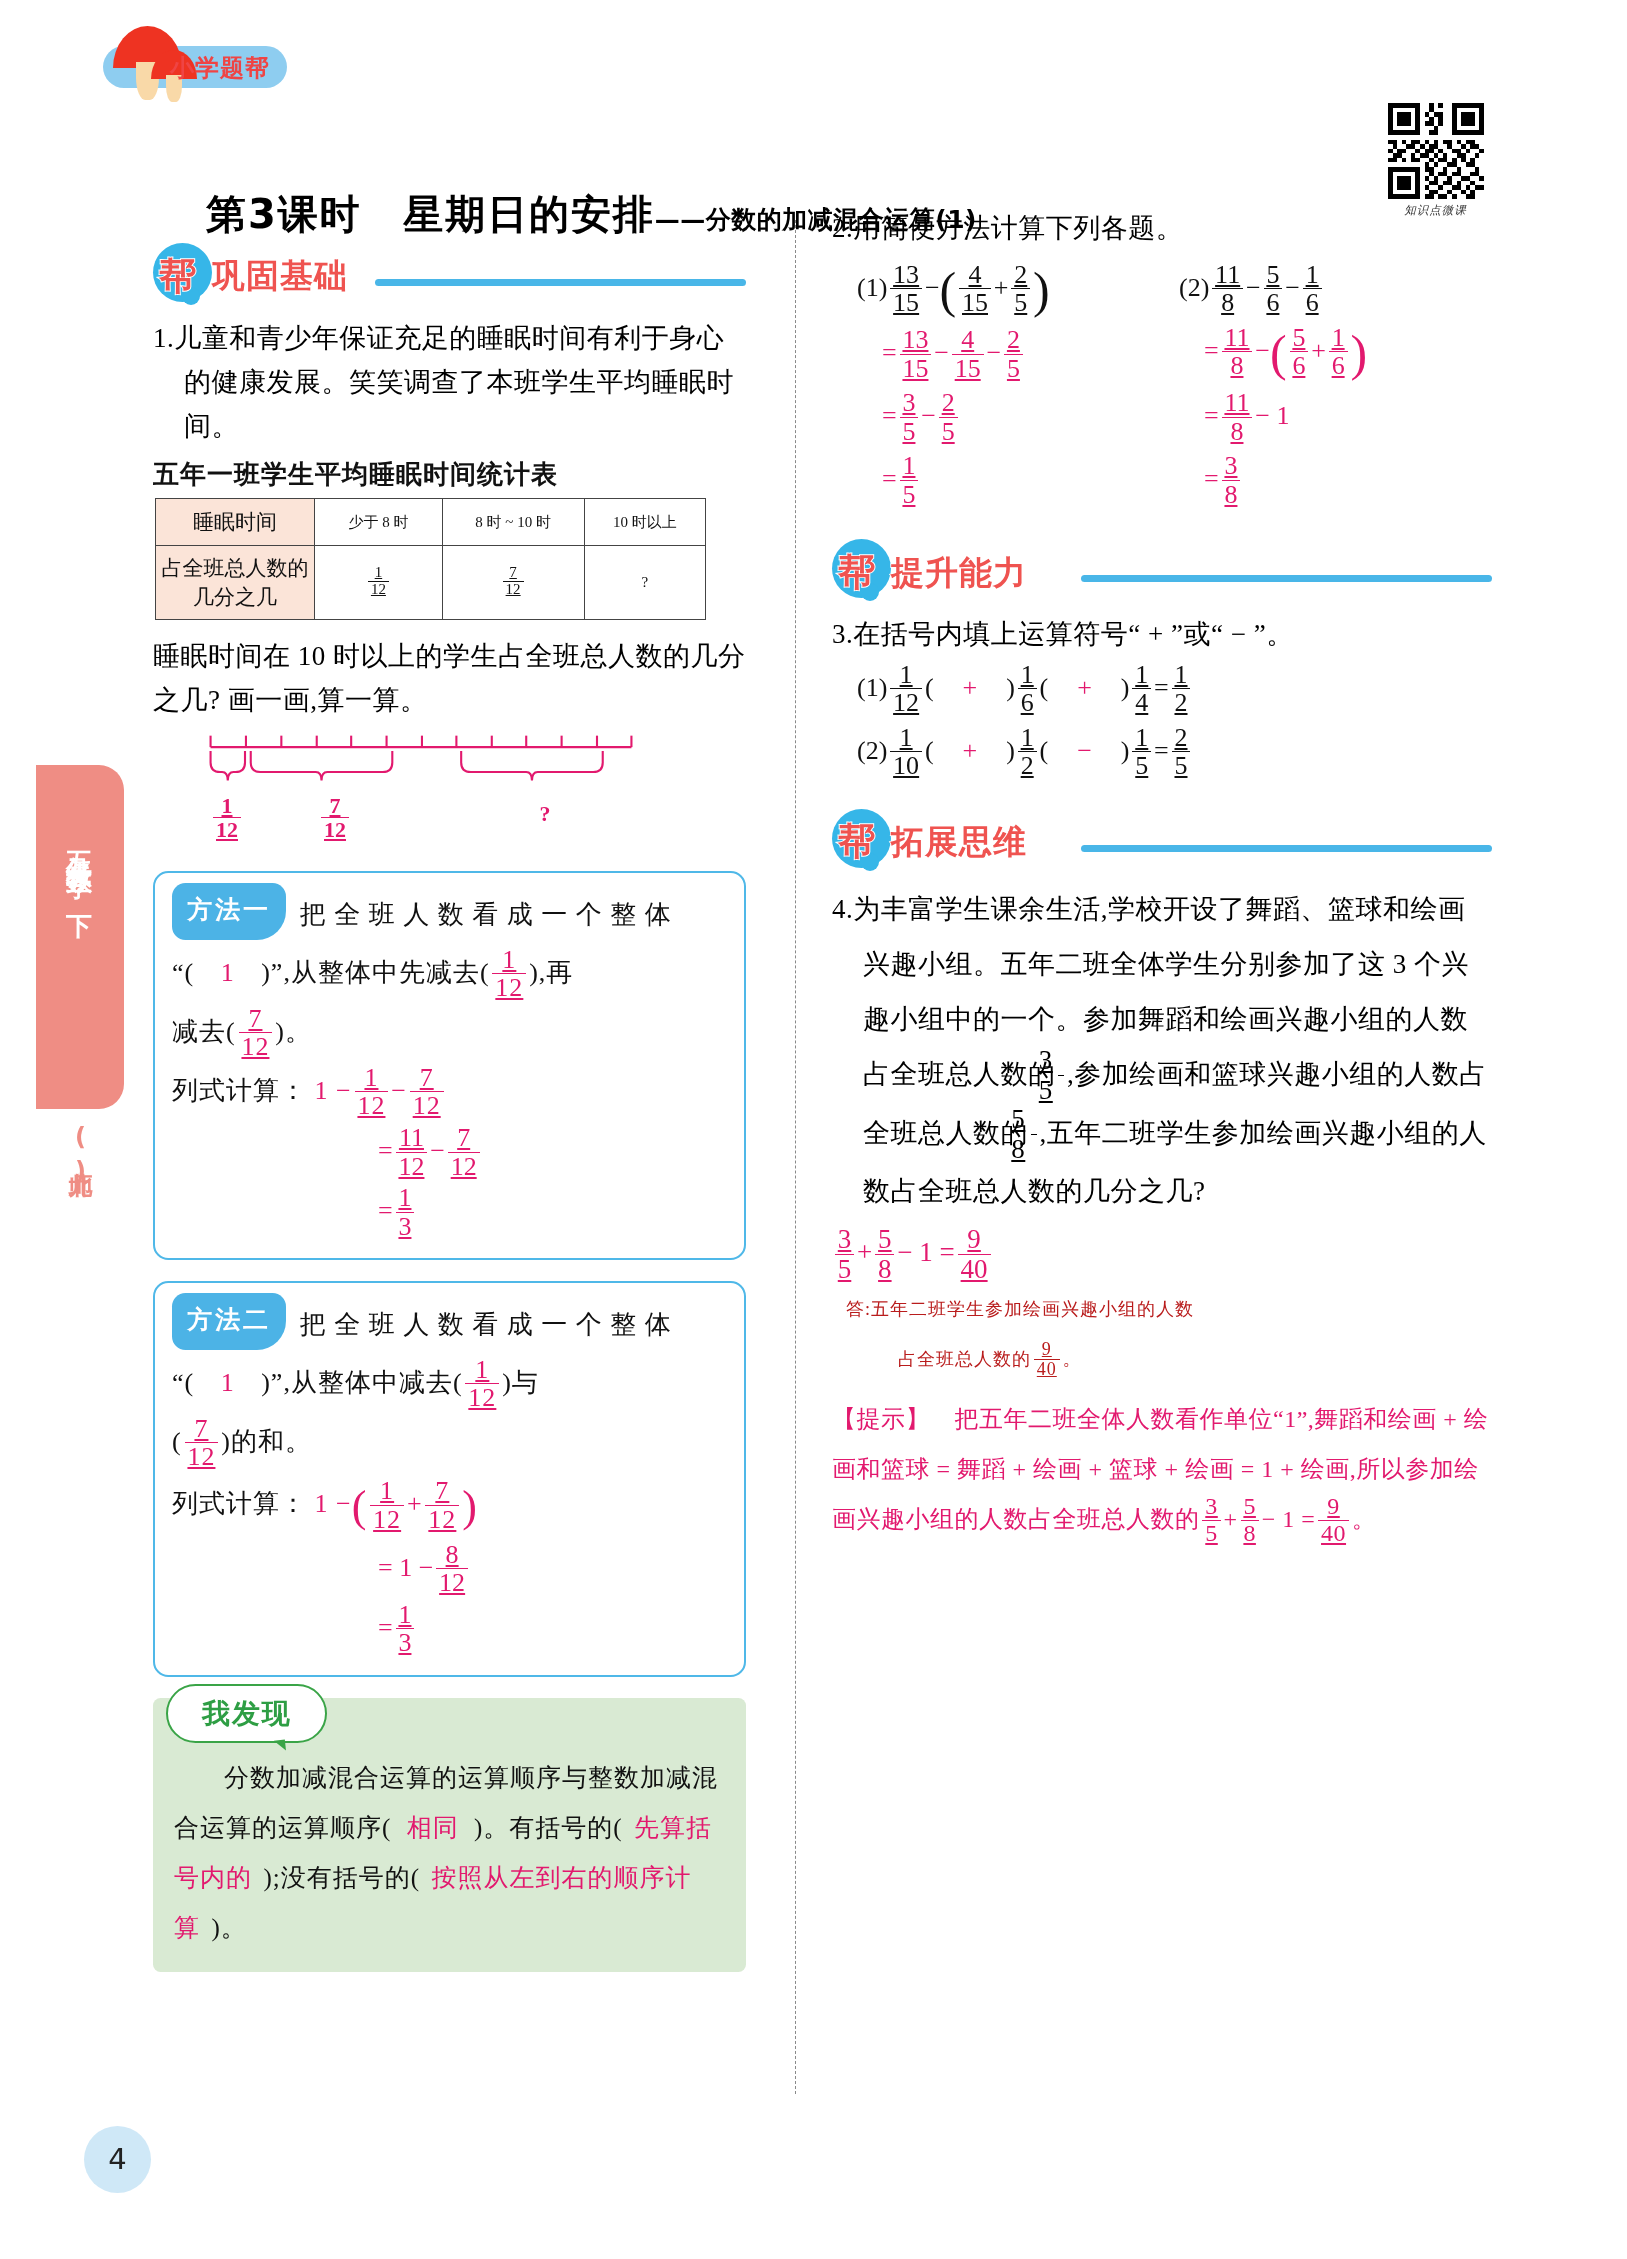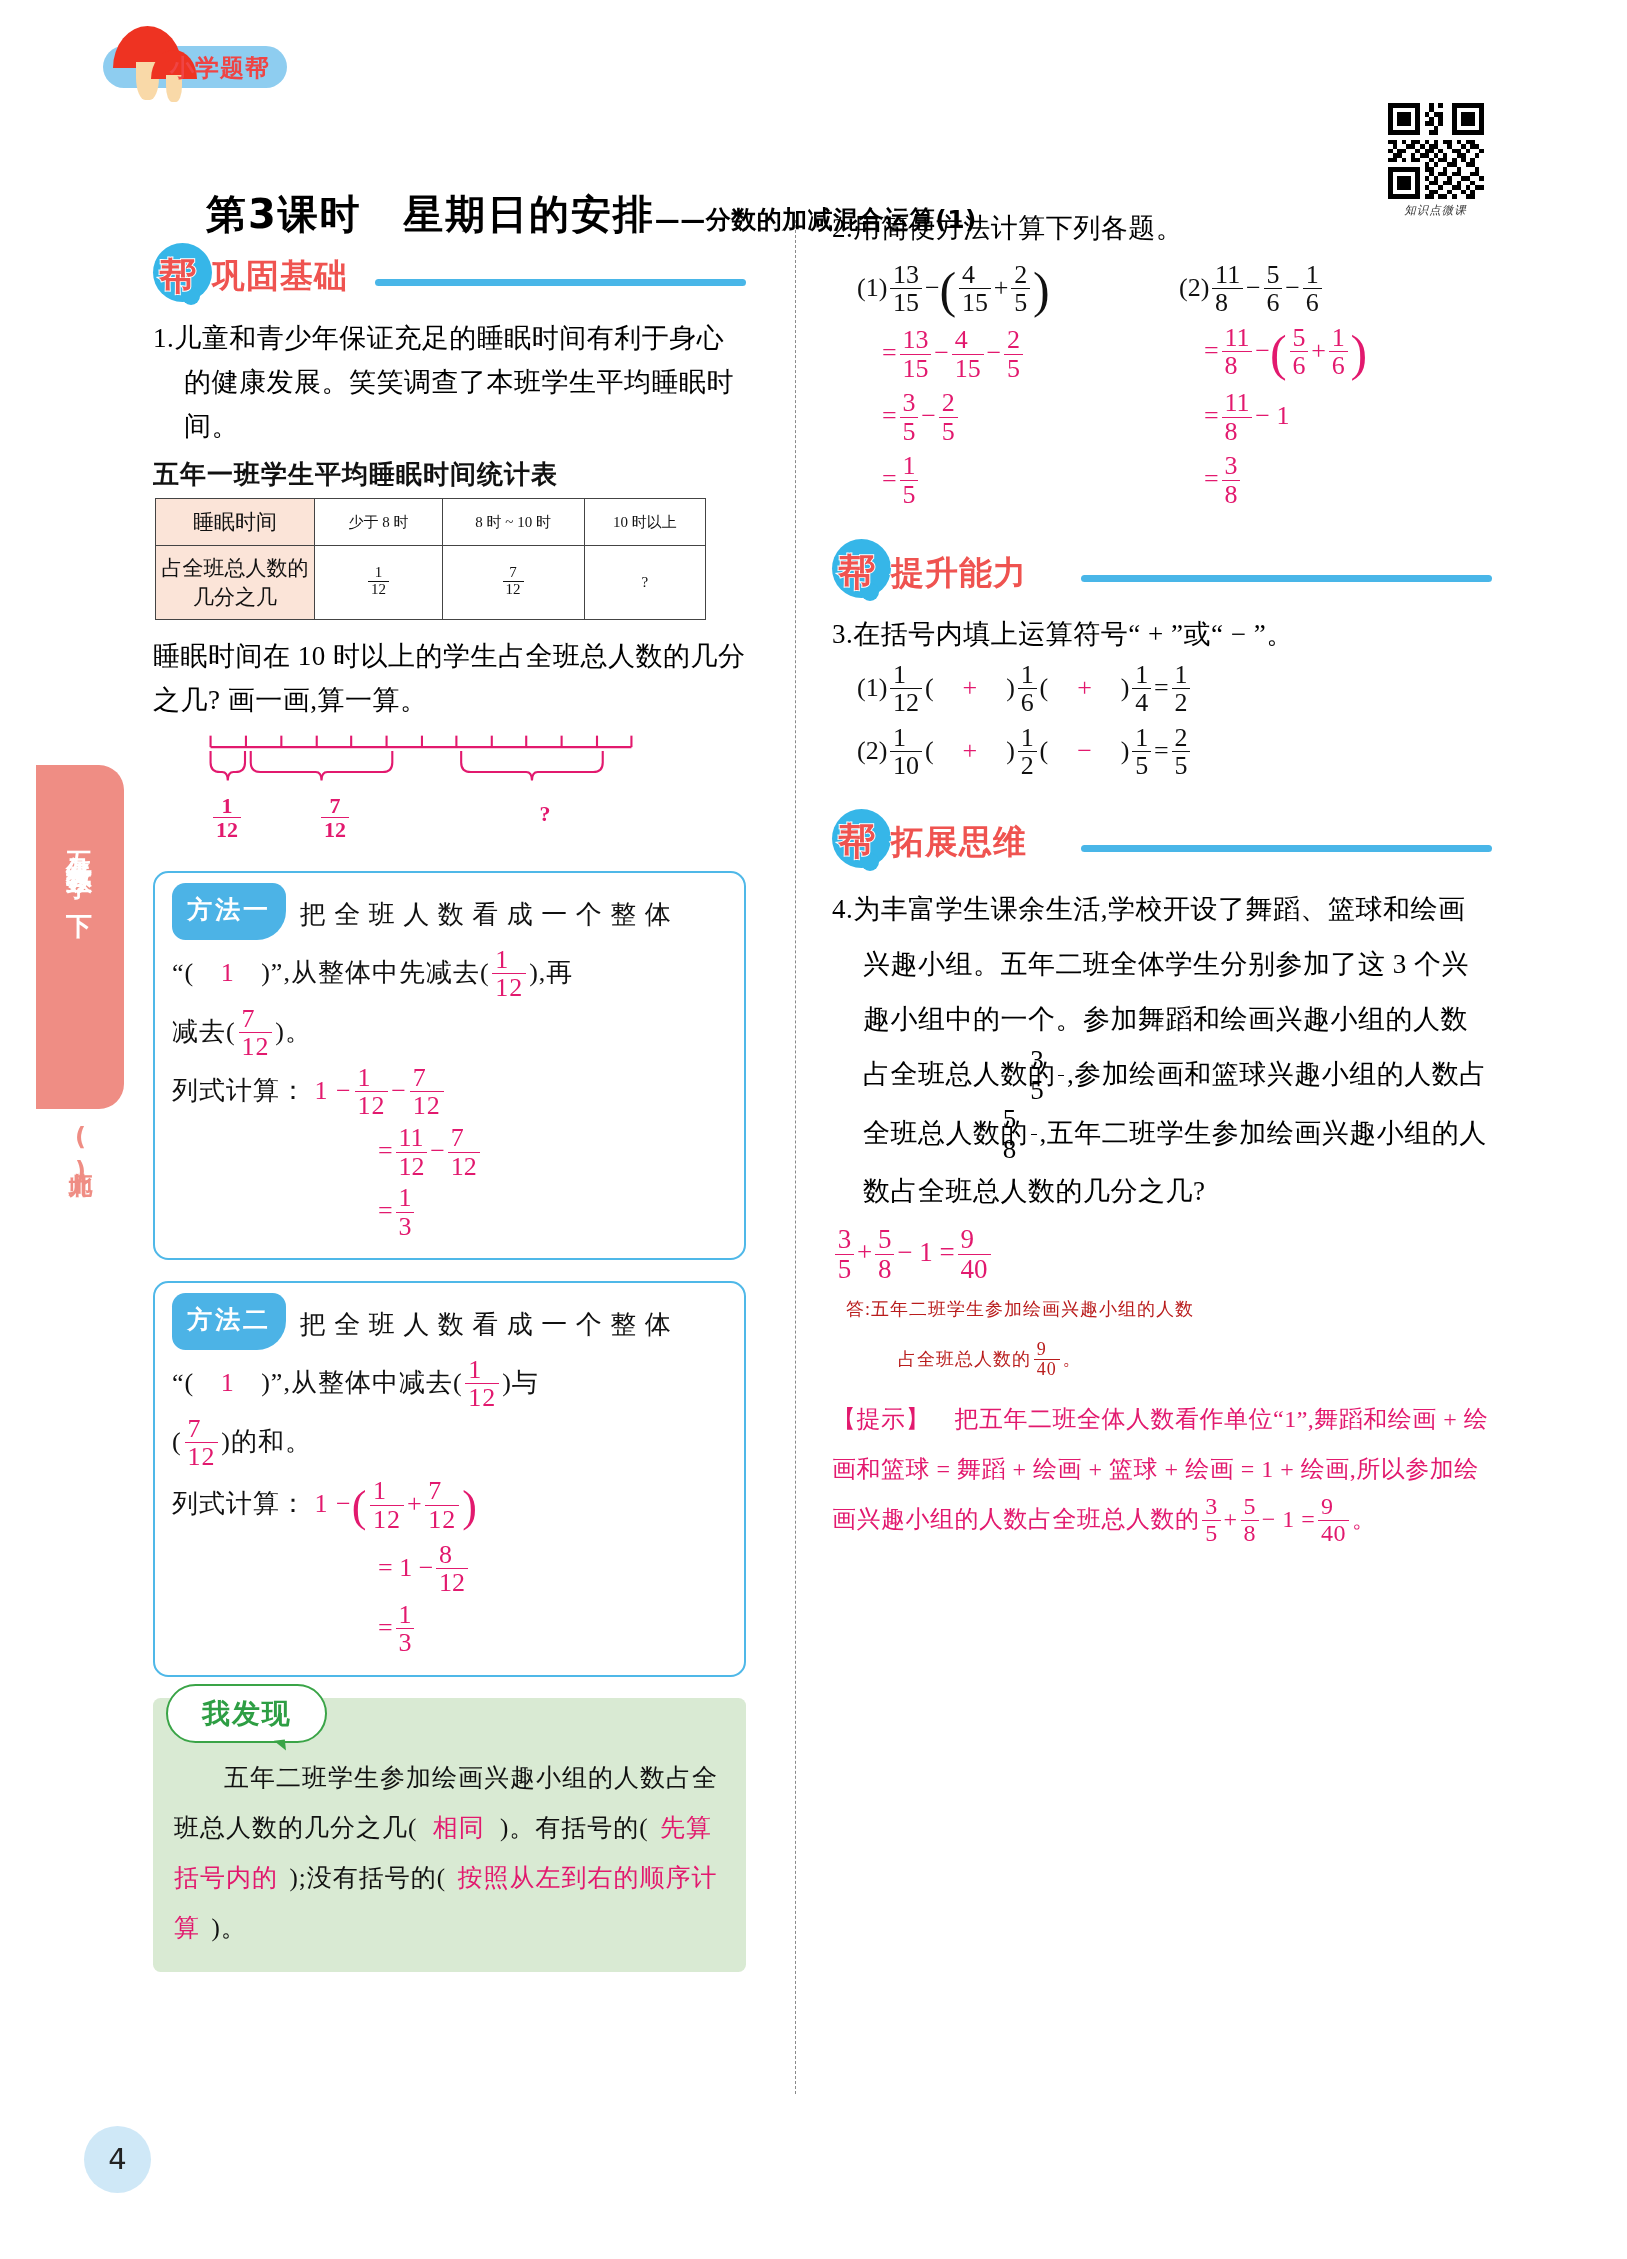--- a/index.html
+++ b/index.html
@@ -102,22 +102,22 @@
   
   .tbl-title{ font-family:"DejaVu Sans",sans-serif;
               font-weight:bold; font-size:26px; margin:9.6px 0 5.7px; letter-spacing:1px;}
   table.stat{ border-collapse:collapse; width:551px; margin:0 0 0 1.9px; }
   table.stat td{ border:1.4px solid #444; text-align:center;
                  font-size:15px; padding:7.6px 3.8px; line-height:31px;}
   table.stat td.hd{ background:#fbe4d8; width:163px; font-size:21px; line-height:29px;}
   .c1{ width:130px; } .c2{ width:145px; } .c3{ width:124px; }
 
   
-  .fr{ display:inline-block; vertical-align:middle; 
-       line-height:1.06; margin:0 2.9px; position:relative; top:-1px; }
+  .fr{ display:inline-block; vertical-align:middle; text-align:center;
+       line-height:1.06; margin:0 2.9px; position:relative; top:-1px;text-decoration:underline; }
   .fr .n{ display:block; padding:0 2.9px; }
   .fr .d{ display:block; border-top:1.5px solid currentColor; padding:0 2.9px; }
   .pink{ color:#e2196e; }
 
   
   .numline{ position:relative; height:136px; margin:3.8px 0 5.7px 0; }
   .nl-svg{ position:absolute; left:48px; top:0; }
   .nl-lab{ position:absolute; font-weight:bold; color:#e2196e; font-size:22px; text-align:center;}
 
   
@@ -430,21 +430,21 @@
         = 1 −<span class="fr"><span class="n">8</span><span class="d">12</span></span>
       </div>
       <div class="eqcol pink" style="line-height:59px;font-size:26px">
         =<span class="fr"><span class="n">1</span><span class="d">3</span></span>
       </div>
     </div>
 
     <div class="disc">
       <div class="disc-tag">我发现</div>
       <p class="ind">
-        <span>五年二班学生参加绘画兴趣小组的人数占全班总人数的几分之几(</span><span class="pink" style="padding:0 15.3px">相同</span><span>)。有括号的(</span><span class="pink" style="padding:0 11.5px">先算括号内的</span><span>);没有括号的(</span><span class="pink" style="padding:0 11.5px">按照从左到右的顺序计算</span><span>)。</span>
+        <span>分数加减混合运算的运算顺序与整数加减混合运算的运算顺序(</span><span class="pink" style="padding:0 15.3px">相同</span><span>)。有括号的(</span><span class="pink" style="padding:0 11.5px">先算括号内的</span><span>);没有括号的(</span><span class="pink" style="padding:0 11.5px">按照从左到右的顺序计算</span><span>)。</span>
       </p>
     </div>
   </div>
 
   <div class="col-right">
 
     <div class="q hang">
       <span>2.</span><span>用简便方法计算下列各题。</span>
     </div>
 

